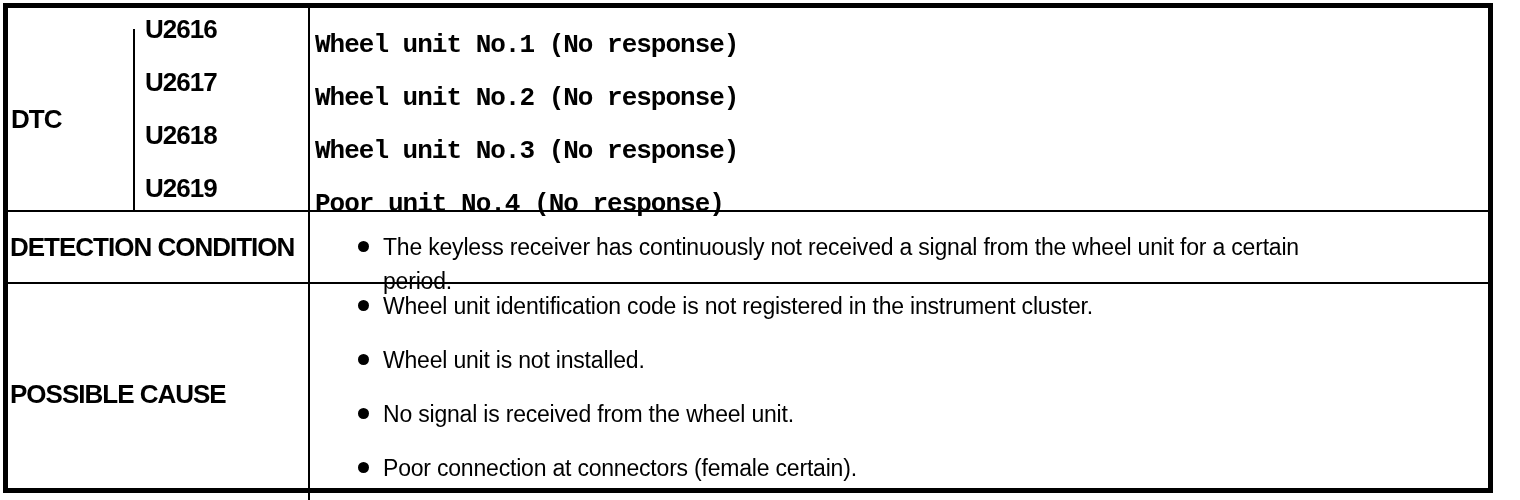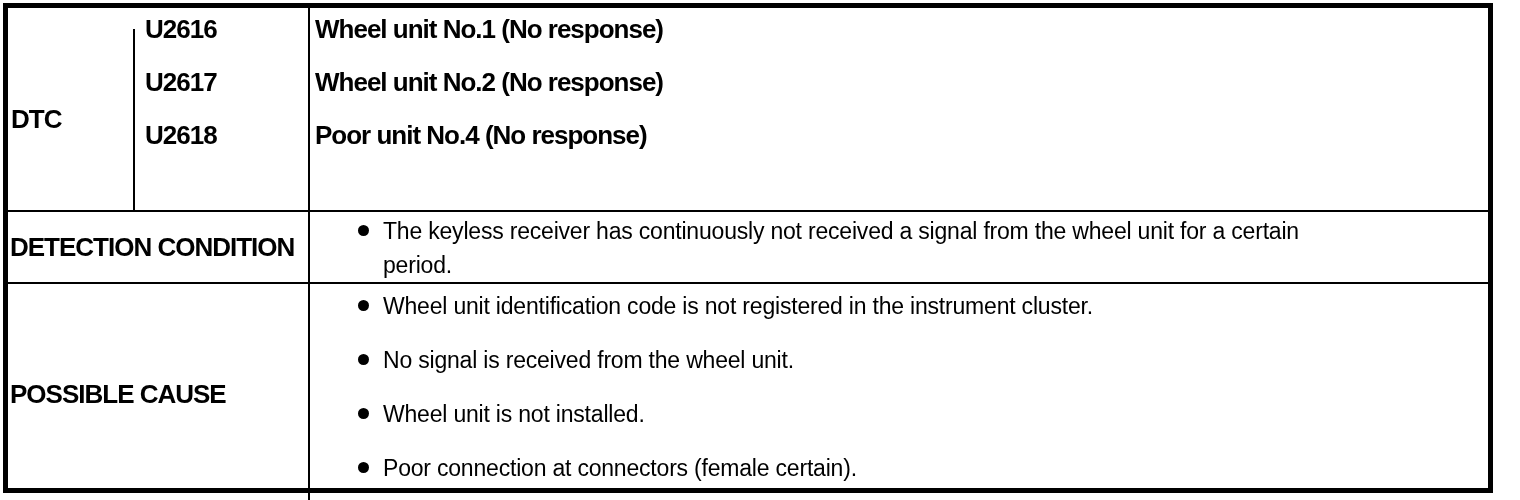--- a/index.html
+++ b/index.html
@@ -39,21 +39,22 @@
     margin-top: 21px;
   }
   .cell-codes {
     width: 175px;
     flex: 0 0 auto;
     border-right: 2px solid #000000;
     padding: 9px 0 0 10px;
   }
   .cell-descs {
     flex: 1 1 auto;
-    padding: 9px 0 0 5px;
+    padding: 25px 0 0 5px;
+    font-family: Liberation Mono, monospace;
   }
   .dtc-line {
     height: 53px;
     display: flex;
     align-items: flex-start;
   }
   
   .bold-text {
     font-weight: 700;
     font-size: 26px;
@@ -76,21 +77,21 @@
     width: 302px;
     flex: 0 0 auto;
     border-right: 2px solid #000000;
     display: flex;
     align-items: center;
     padding-left: 2px;
   }
   .cell-content {
     flex: 1 1 auto;
   }
-  .row-detection .cell-content { padding-top: 2px; }
+  .row-detection .cell-content { padding-top: 10px; margin-top: 8px; }
   .row-cause .cell-content { padding-top: 5px; }
   
   .bullet-item {
     display: flex;
     align-items: flex-start;
     padding-left: 48px;
   }
   .row-cause .bullet-item { height: 54px; }
   .bullet {
     flex: 0 0 11px;
@@ -121,27 +122,33 @@
     <div class="cell-codes">
       <div class="dtc-line">
           <span class="bold-text">U2616</span>
         </div>
       <div class="dtc-line">
           <span class="bold-text">U2617</span>
         </div>
       <div class="dtc-line">
           <span class="bold-text">U2618</span>
         </div>
+      <div class="dtc-line">
+          <span class="bold-text">U2619</span>
+        </div>
     </div>
     <div class="cell-descs">
       <div class="dtc-line">
           <span class="bold-text">Wheel unit No.1 (No response)</span>
         </div>
       <div class="dtc-line">
           <span class="bold-text">Wheel unit No.2 (No response)</span>
+        </div>
+      <div class="dtc-line">
+          <span class="bold-text">Wheel unit No.3 (No response)</span>
         </div>
       <div class="dtc-line">
           <span class="bold-text">Poor unit No.4 (No response)</span>
         </div>
     </div>
   </div>
 
   <div class="row-detection">
     <div class="cell-head">
       <span class="bold-text">DETECTION CONDITION</span>
@@ -158,25 +165,25 @@
     <div class="cell-head">
       <span class="bold-text">POSSIBLE CAUSE</span>
     </div>
     <div class="cell-content">
       <div class="bullet-item">
         <span class="bullet"></span>
         <p class="bullet-text">Wheel unit identification code is not registered in the instrument cluster.</p>
       </div>
       <div class="bullet-item">
         <span class="bullet"></span>
-        <p class="bullet-text">No signal is received from the wheel unit.</p>
+        <p class="bullet-text">Wheel unit is not installed.</p>
       </div>
       <div class="bullet-item">
         <span class="bullet"></span>
-        <p class="bullet-text">Wheel unit is not installed.</p>
+        <p class="bullet-text">No signal is received from the wheel unit.</p>
       </div>
       <div class="bullet-item">
         <span class="bullet"></span>
         <p class="bullet-text">Poor connection at connectors (female certain).</p>
       </div>
     </div>
   </div>
 
 </div>
 

